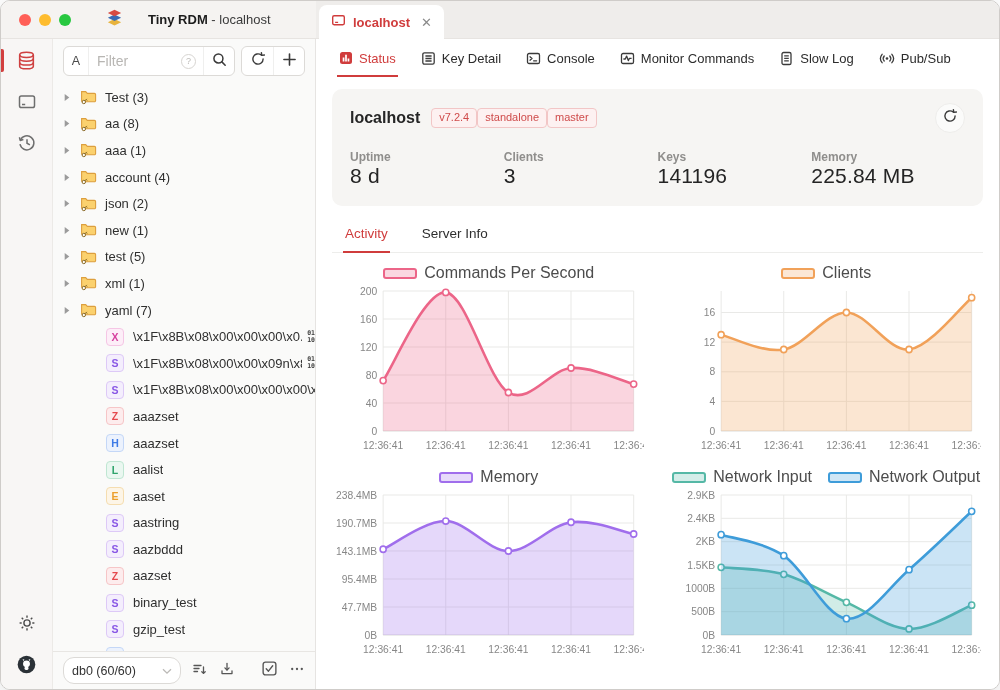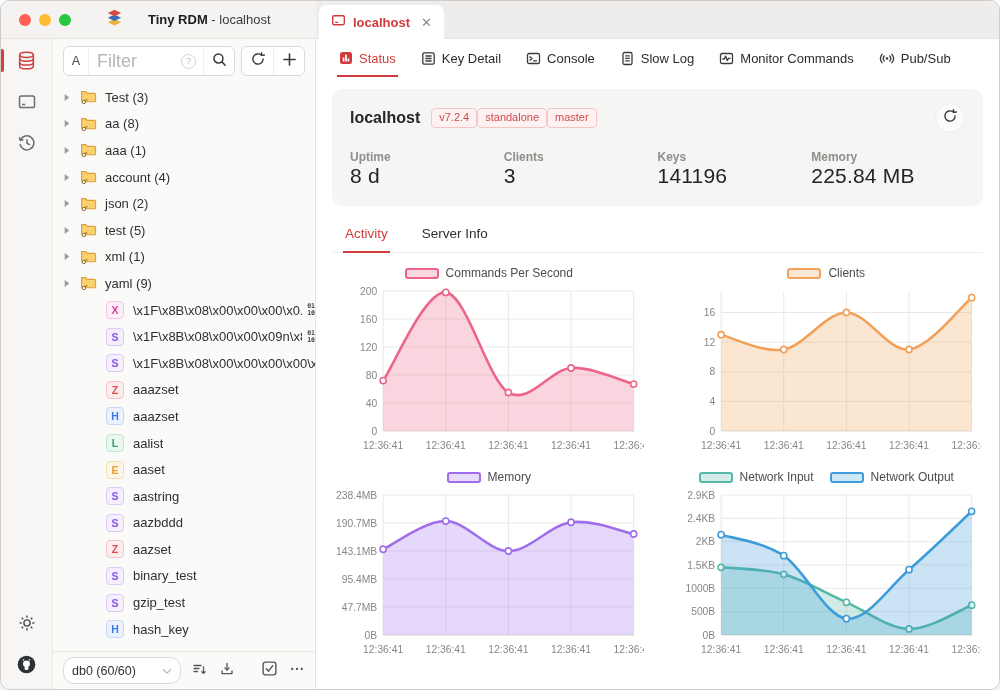--- a/index.html
+++ b/index.html
@@ -25,21 +25,21 @@
   .rail{width:52px;background:#f8f6f5;border-right:1px solid #eceae7;display:flex;flex-direction:column;
     align-items:center;padding:11px 0 10px;gap:17px;flex:none;}
   .rail-item{position:relative;width:100%;display:flex;justify-content:center;}
   .rail-bar{position:absolute;left:0;top:-1px;width:3px;height:23px;background:#d23f3f;border-radius:0 2px 2px 0;}
   .rail-spacer{flex:1;}
   
   .sidebar{width:263px;background:#fafaf9;border-right:1px solid #e6e4e2;display:flex;flex-direction:column;min-height:0;flex:none;}
   .side-toolbar{display:flex;gap:6px;padding:7px 10px 6px;align-items:center;flex:none;}
   .filter-group{flex:1;display:flex;align-items:center;height:30px;background:#fff;border:1px solid #dcdad7;border-radius:6px;overflow:hidden;min-width:0;}
   .filter-type{width:25px;text-align:center;font-size:12.5px;color:#4a4a4a;border-right:1px solid #efefee;line-height:28px;flex:none;}
-  .filter-input{flex:1;border:0;outline:0;padding:0 4px 0 8px;font-size:18px;color:#333;min-width:0;background:transparent;}
+  .filter-input{flex:1;border:0;outline:0;padding:0 4px 0 8px;font-size:14px;color:#333;min-width:0;background:transparent;}
   .filter-input::placeholder{color:#b8b6b3;}
   .filter-help{width:15px;height:15px;border:1px solid #d6d4d1;border-radius:50%;color:#bcbab7;font-size:9px;
     display:flex;align-items:center;justify-content:center;margin-right:7px;flex:none;}
   .filter-search{width:31px;height:100%;border-left:1px solid #efefee;display:flex;align-items:center;justify-content:center;flex:none;}
   .btn-group{display:flex;height:30px;background:#fff;border:1px solid #dcdad7;border-radius:6px;flex:none;}
   .btn-seg{width:31px;display:flex;align-items:center;justify-content:center;}
   .btn-seg + .btn-seg{border-left:1px solid #efefee;}
   .tree{flex:1;overflow:hidden;padding-top:2px;}
   .tree-row{display:flex;align-items:center;height:26.6px;padding-left:10px;font-size:13px;color:#2f2f2f;white-space:nowrap;overflow:hidden;}
   .tw-chevron{width:17px;display:flex;align-items:center;justify-content:flex-start;flex:none;}
@@ -73,21 +73,21 @@
   .stat-value{font-size:21px;color:#242424;letter-spacing:.2px;}
   .content-tabs{display:flex;gap:10px;border-bottom:1px solid #ededeb;margin-top:10px;padding:0 1px;}
   .ctab{position:relative;padding:10px 12px 11px;font-size:13.5px;color:#2e2e2e;}
   .ctab.active{color:#d03c3c;}
   .ctab.active::after{content:"";position:absolute;left:10px;right:10px;bottom:-1px;height:2px;background:#d03c3c;}
   .charts{display:grid;grid-template-columns:1fr 1fr;column-gap:28px;row-gap:8px;margin-top:8px;padding:0 2px;}
   .chart-cell{display:flex;flex-direction:column;}
   .legend{display:flex;justify-content:center;align-items:center;gap:16px;height:24px;flex:none;}
   .legend-item{display:flex;align-items:center;gap:7px;}
   .swatch{width:34px;height:11px;border-radius:3px;border:2px solid;}
-  .legend-label{font-size:12px;color:#4c4c4c;}
+  .legend-label{font-size:16px;color:#4c4c4c;}
   svg.plot{display:block;width:100%;height:172px;}
 </style>
 </head>
 <body>
 
 <div class="window">
 
   <div class="topband">
     <div class="titlebar">
       <div class="lights">
@@ -266,20 +266,35 @@
                 <path d="M1.7 1 L6.3 4.5 L1.7 8 Z" fill="#9b9b9b"></path>
               </svg>
             </span>
             <span class="folder-ico">
               <svg width="17" height="16" viewBox="0 0 17 16">
                 <path d="M1.6 2.6 h4.1 l1.6 1.8 h7.1 a1.2 1.2 0 0 1 1.2 1.2 v6 a1.2 1.2 0 0 1 -1.2 1.2 H2.8 a1.2 1.2 0 0 1 -1.2 -1.2 Z" fill="#fbd16e" stroke="#dd9f3e" stroke-width="1.1"></path>
                 <circle cx="3.8" cy="13" r="1.7" fill="#fffdf6" stroke="#8a6a28"></circle>
                 <path d="M5 11.8 L6.9 9.9 M6.2 10.6 l1 1" stroke="#8a6a28" fill="none"></path>
               </svg>
             </span>
+            <span>new (1)</span>
+          </div>
+          <div class="tree-row">
+            <span class="tw-chevron">
+              <svg width="8" height="9" viewBox="0 0 8 9">
+                <path d="M1.7 1 L6.3 4.5 L1.7 8 Z" fill="#9b9b9b"></path>
+              </svg>
+            </span>
+            <span class="folder-ico">
+              <svg width="17" height="16" viewBox="0 0 17 16">
+                <path d="M1.6 2.6 h4.1 l1.6 1.8 h7.1 a1.2 1.2 0 0 1 1.2 1.2 v6 a1.2 1.2 0 0 1 -1.2 1.2 H2.8 a1.2 1.2 0 0 1 -1.2 -1.2 Z" fill="#fbd16e" stroke="#dd9f3e" stroke-width="1.1"></path>
+                <circle cx="3.8" cy="13" r="1.7" fill="#fffdf6" stroke="#8a6a28"></circle>
+                <path d="M5 11.8 L6.9 9.9 M6.2 10.6 l1 1" stroke="#8a6a28" fill="none"></path>
+              </svg>
+            </span>
             <span>test (5)</span>
           </div>
           <div class="tree-row">
             <span class="tw-chevron">
               <svg width="8" height="9" viewBox="0 0 8 9">
                 <path d="M1.7 1 L6.3 4.5 L1.7 8 Z" fill="#9b9b9b"></path>
               </svg>
             </span>
             <span class="folder-ico">
               <svg width="17" height="16" viewBox="0 0 17 16">
@@ -296,21 +311,21 @@
                 <path d="M1.7 1 L6.3 4.5 L1.7 8 Z" fill="#9b9b9b"></path>
               </svg>
             </span>
             <span class="folder-ico">
               <svg width="17" height="16" viewBox="0 0 17 16">
                 <path d="M1.6 2.6 h4.1 l1.6 1.8 h7.1 a1.2 1.2 0 0 1 1.2 1.2 v6 a1.2 1.2 0 0 1 -1.2 1.2 H2.8 a1.2 1.2 0 0 1 -1.2 -1.2 Z" fill="#fbd16e" stroke="#dd9f3e" stroke-width="1.1"></path>
                 <circle cx="3.8" cy="13" r="1.7" fill="#fffdf6" stroke="#8a6a28"></circle>
                 <path d="M5 11.8 L6.9 9.9 M6.2 10.6 l1 1" stroke="#8a6a28" fill="none"></path>
               </svg>
             </span>
-            <span>yaml (9)</span>
+            <span>yaml (7)</span>
           </div>
           <div class="tree-row">
             <span class="key-indent"></span>
             <span class="type-badge" style="color: rgb(214, 64, 159); background: rgb(253, 238, 248); border-color: rgb(245, 198, 229);">X</span>
             <span class="key-label">\x1F\x8B\x08\x00\x00\x00\x0...</span>
             <span class="bin">
               <i style="font-style:normal">01</i>
               <i style="font-style:normal">10</i>
             </span>
           </div>
@@ -448,37 +463,37 @@
               <svg width="15" height="15" viewBox="0 0 15 15" fill="none" stroke="#3a3a3a" stroke-width="1.3" stroke-linecap="round" stroke-linejoin="round">
                 <rect x="1.5" y="2.5" width="12" height="10" rx="1.6"></rect>
                 <path d="M4 5.8 l2 1.7 -2 1.7"></path>
                 <line x1="7.6" y1="9.8" x2="10.6" y2="9.8"></line>
               </svg>
             </span>
             <span>Console</span>
           </div>
           <div class="navtab">
             <span style="display: flex;">
+              <svg width="15" height="15" viewBox="0 0 15 15" fill="none" stroke="#3a3a3a" stroke-width="1.3" stroke-linejoin="round">
+                <rect x="1.5" y="2.5" width="12" height="10" rx="1.6"></rect>
+                <path d="M3.4 8 h1.9 l1.3-2.9 1.7 4.5 1.2-2.3 h2.1"></path>
+              </svg>
+            </span>
+            <span>Monitor Commands</span>
+          </div>
+          <div class="navtab">
+            <span style="display: flex;">
               <svg width="15" height="15" viewBox="0 0 15 15" fill="none" stroke="#3a3a3a" stroke-width="1.3">
                 <rect x="3" y="1.5" width="9" height="12" rx="1.6"></rect>
                 <line x1="5.2" y1="4.8" x2="9.8" y2="4.8"></line>
                 <line x1="5.2" y1="7.3" x2="9.8" y2="7.3"></line>
                 <line x1="5.2" y1="9.8" x2="9.8" y2="9.8"></line>
               </svg>
             </span>
             <span>Slow Log</span>
-          </div>
-          <div class="navtab">
-            <span style="display: flex;">
-              <svg width="15" height="15" viewBox="0 0 15 15" fill="none" stroke="#3a3a3a" stroke-width="1.3" stroke-linejoin="round">
-                <rect x="1.5" y="2.5" width="12" height="10" rx="1.6"></rect>
-                <path d="M3.4 8 h1.9 l1.3-2.9 1.7 4.5 1.2-2.3 h2.1"></path>
-              </svg>
-            </span>
-            <span>Monitor Commands</span>
           </div>
           <div class="navtab">
             <span style="display: flex;">
               <svg width="16" height="15" viewBox="0 0 16 15" fill="none" stroke="#3a3a3a" stroke-width="1.3" stroke-linecap="round">
                 <circle cx="8" cy="7.5" r="1.3" fill="#3a3a3a" stroke="none"></circle>
                 <path d="M5.2 5 a3.9 3.9 0 0 0 0 5 M10.8 5 a3.9 3.9 0 0 1 0 5"></path>
                 <path d="M3.1 3.3 a6.6 6.6 0 0 0 0 8.4 M12.9 3.3 a6.6 6.6 0 0 1 0 8.4"></path>
               </svg>
             </span>
             <span>Pub/Sub</span>

